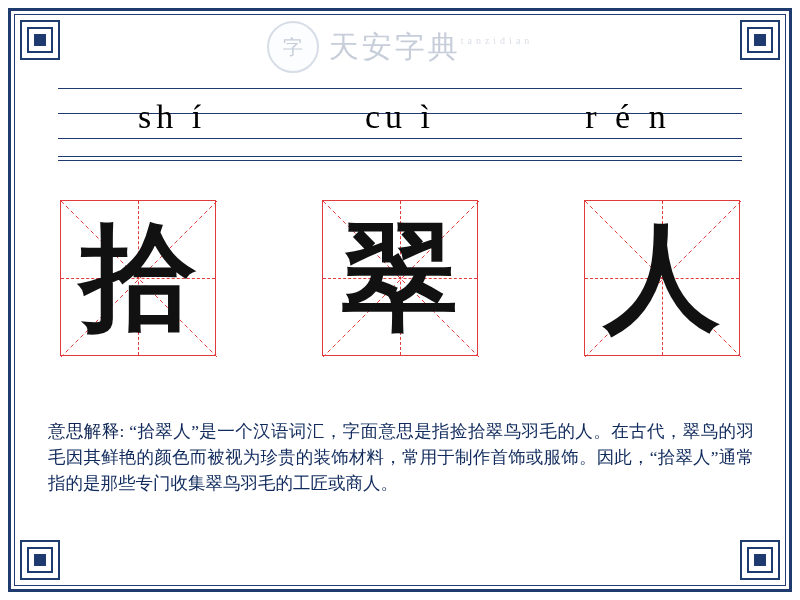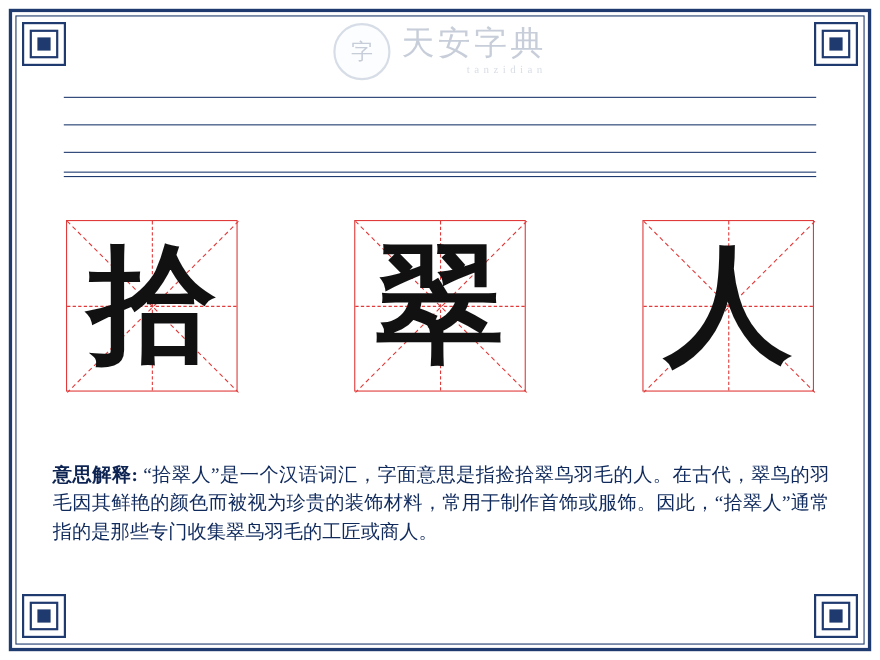--- a/index.html
+++ b/index.html
@@ -72,22 +72,22 @@
     display: flex;
     align-items: center;
     justify-content: center;
     color: #98a6bb;
     font-size: 20px;
     font-family: "Liberation Serif", serif;
     background: #fbfcfe;
   }
   .logo-text {
     display: flex;
-    flex-direction: column;
-    align-items: flex-end;
+    flex-direction: row;
+    align-items: flex-start;
     line-height: 1;
   }
   .logo-title {
     font-size: 30px;
     color: #9aa7bb;
     letter-spacing: 3px;
     font-family: "Liberation Serif", serif;
   }
   .logo-sub {
     font-size: 10px;
@@ -190,21 +190,21 @@
     left: 48px;
     top: 418px;
     width: 706px;
     font-family: "Liberation Serif", serif;
     font-size: 17.5px;
     line-height: 26px;
     color: #102a5c;
     text-align: justify;
   }
   .explain b {
-    font-weight: 700;
+    font-weight: 400;
     color: #0d2452;
   }
 </style>
 </head>
 <body>
 
 <div class="page">
 
   <div class="frame-outer"></div>
   <div class="frame-inner"></div>
@@ -239,20 +239,25 @@
       <div class="logo-sub">tanzidian</div>
     </div>
   </div>
 
   <div class="staff">
     <div class="line l1"></div>
     <div class="line l2"></div>
     <div class="line l3"></div>
     <div class="line l4"></div>
     <div class="line l4b"></div>
+    <div class="pinyin-row">
+      <div class="pinyin">sh í</div>
+      <div class="pinyin">cu ì</div>
+      <div class="pinyin">r é n</div>
+    </div>
   </div>
 
   <div class="chars">
 
     <div class="cell">
       <div class="diag">
         <svg width="156" height="156" viewBox="0 0 156 156">
           <line x1="0" y1="0" x2="156" y2="156" stroke="#e03a3a" stroke-width="1" stroke-dasharray="4 3"></line>
           <line x1="156" y1="0" x2="0" y2="156" stroke="#e03a3a" stroke-width="1" stroke-dasharray="4 3"></line>
         </svg>

